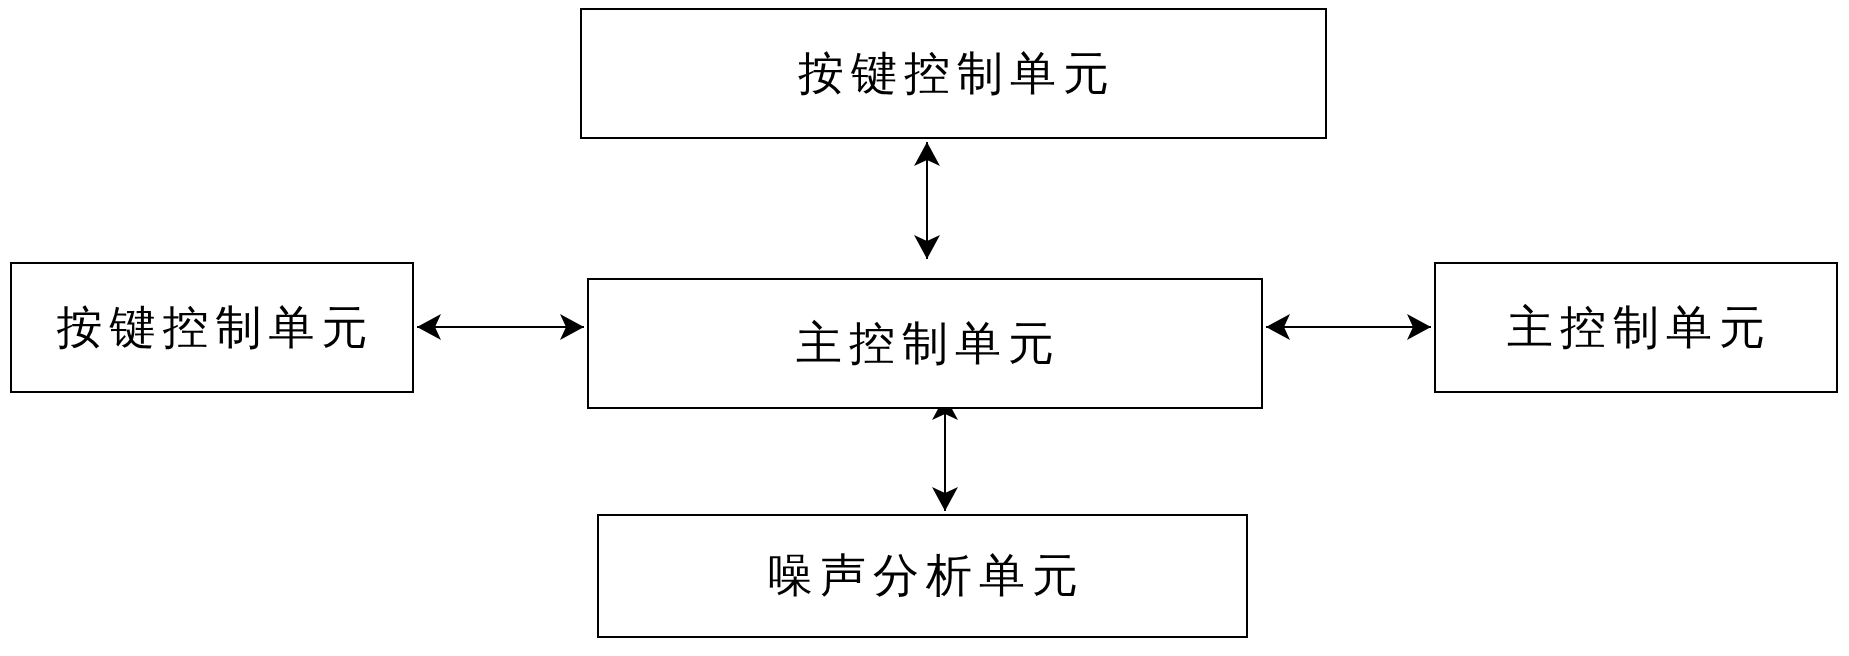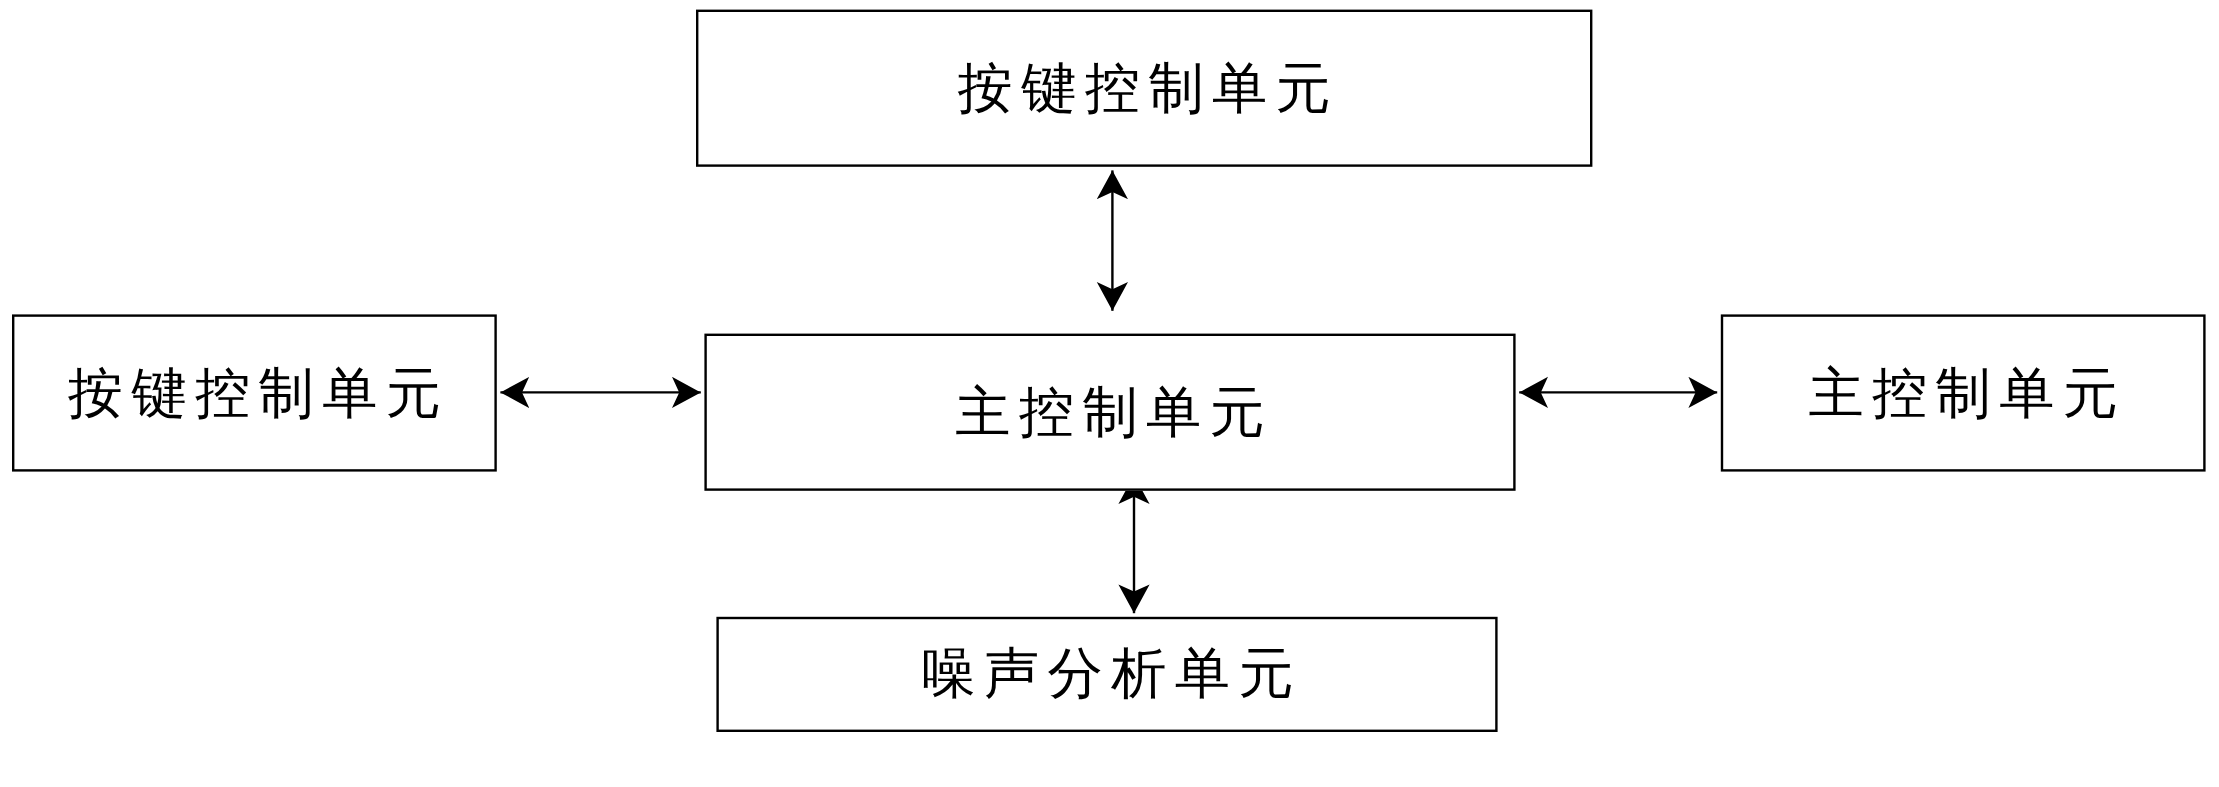--- a/index.html
+++ b/index.html
@@ -35,21 +35,21 @@
     font-size: 46px;
     letter-spacing: 7px;
     color: #000000;
     white-space: nowrap;
     text-indent: 7px; 
   }
   .box-top    { left: 580px;  top: 8px;   width: 747px; height: 131px; }
   .box-left   { left: 10px;   top: 262px; width: 404px; height: 131px; }
   .box-center { left: 587px;  top: 262px; width: 676px; height: 131px; margin-top: 16px; }
   .box-right  { left: 1434px; top: 262px; width: 404px; height: 131px; }
-  .box-bottom { left: 597px;  top: 514px; width: 651px; height: 96px; text-align: center; }
+  .box-bottom { left: 597px;  top: 514px; width: 651px; height: 124px; text-align: center; }
   .conn {
     stroke: #000000;
     stroke-width: 2;
   }
 </style>
 </head>
 <body>
 
 <div class="canvas">
 

